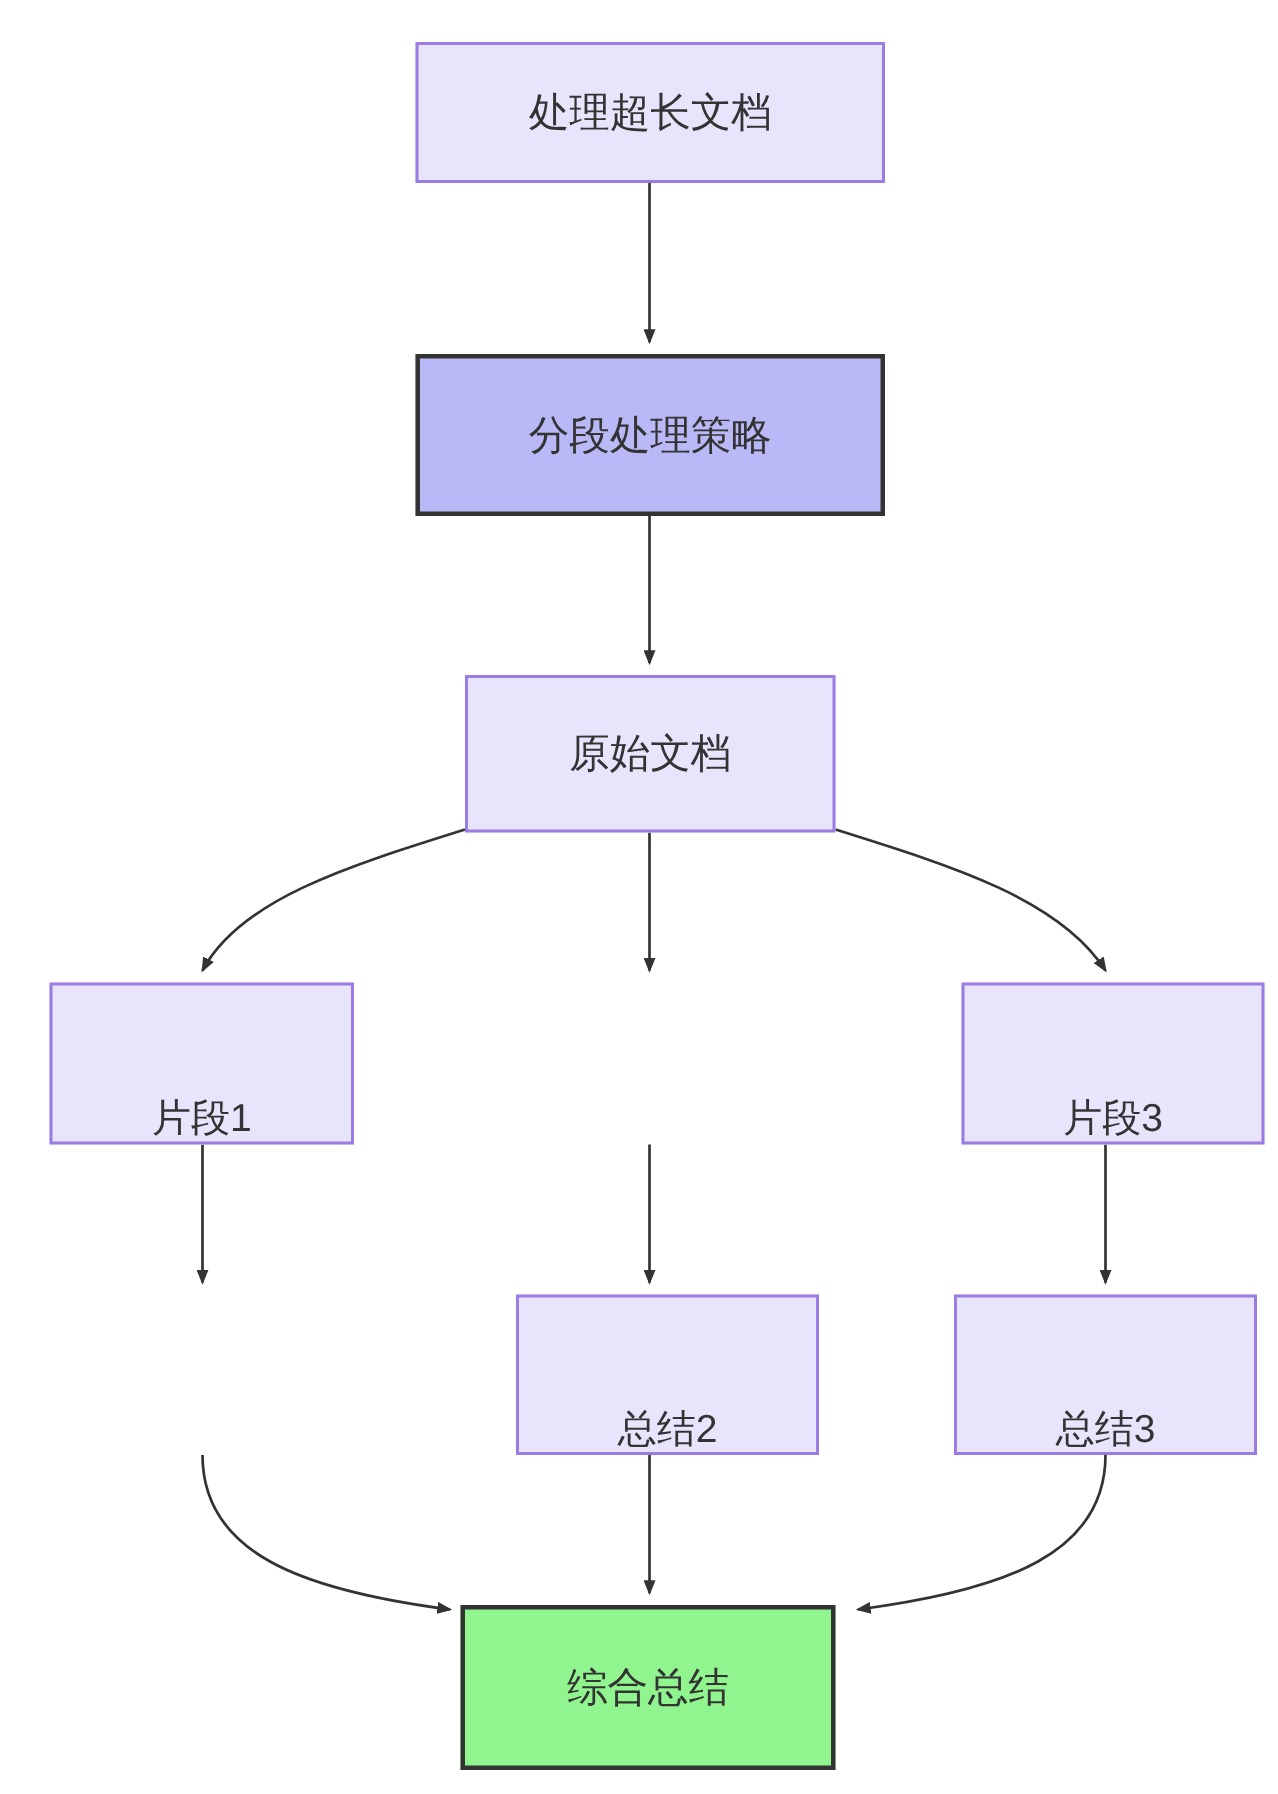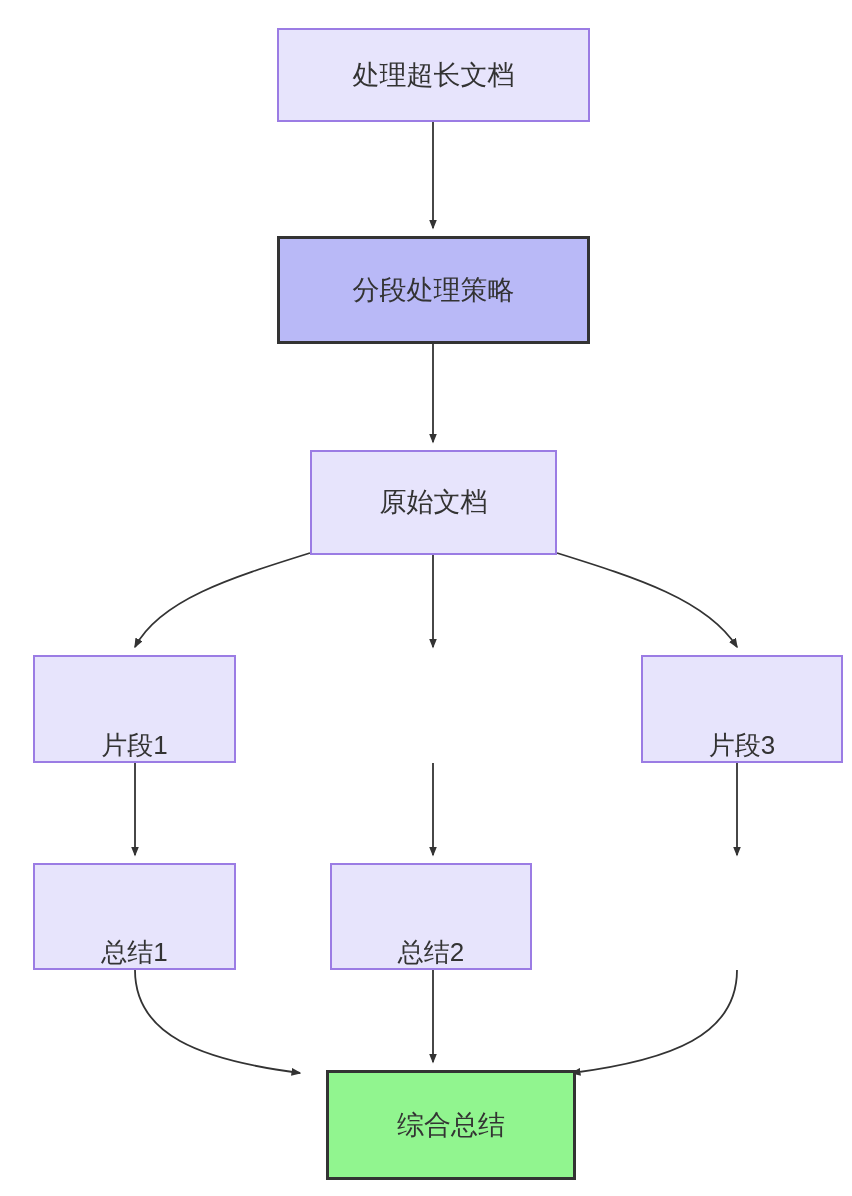--- a/index.html
+++ b/index.html
@@ -116,26 +116,26 @@
 
   <div class="node plain small" style="left:33px; top:655px; width:203px; height:108px;">
     <span class="node-label">片段1</span>
   </div>
 
 
   <div class="node plain small" style="left:641px; top:655px; width:202px; height:108px;">
     <span class="node-label">片段3</span>
   </div>
 
-  <div class="node plain small" style="left:33px; top:863px; width:203px; height:107px;">
-    <span class="node-label">总结1</span>
-  </div>
 
-  <div class="node plain small" style="left:330px; top:863px; width:202px; height:107px;">
+  <div class="node plain small" style="left:344px; top:863px; width:202px; height:107px;">
     <span class="node-label">总结2</span>
   </div>
 
+  <div class="node plain small" style="left:636px; top:863px; width:202px; height:107px;">
+    <span class="node-label">总结3</span>
+  </div>
 
-  <div class="node result" style="left:307px; top:1070px; width:250px; height:110px;margin-left:19px;">
+  <div class="node result" style="left:307px; top:1070px; width:250px; height:110px;">
     <span class="node-label">综合总结</span>
   </div>
 
 </div>
 
 </body></html>

